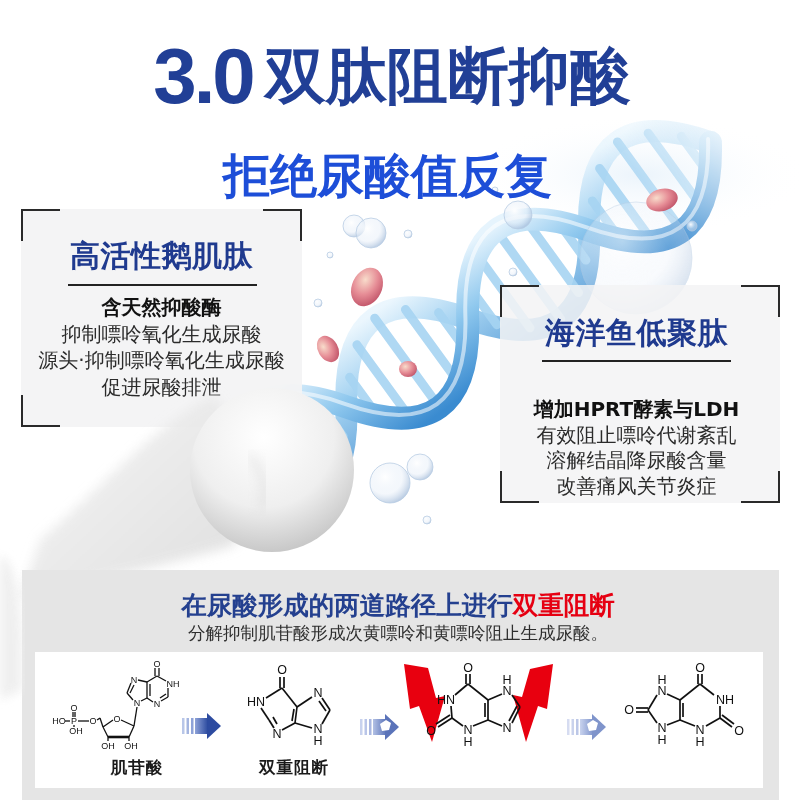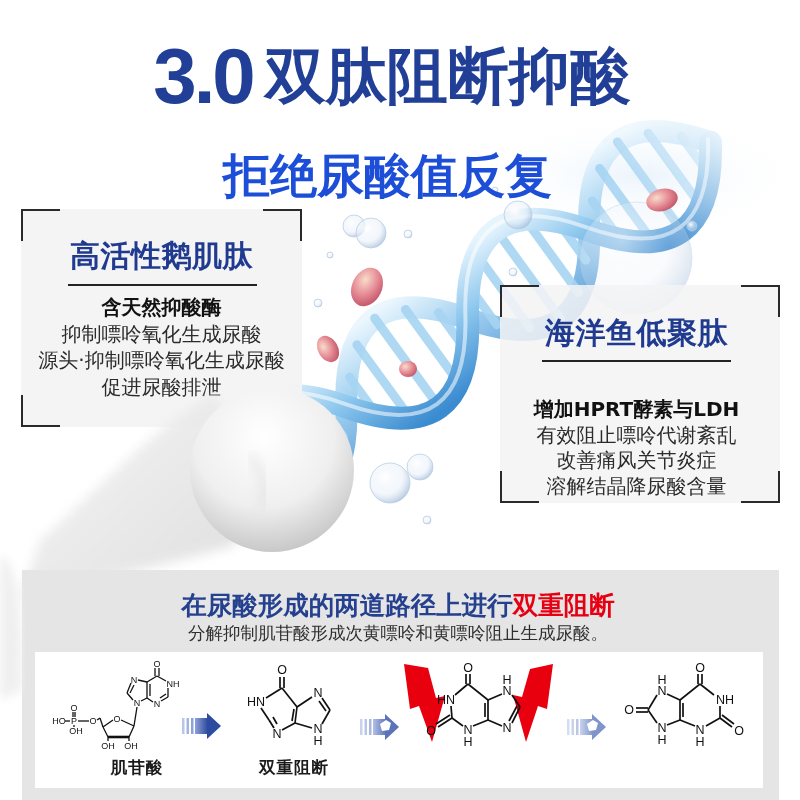--- a/index.html
+++ b/index.html
@@ -172,22 +172,22 @@
   <div class="fbox right">
     <span class="corner tl"></span>
     <span class="corner tr"></span>
     <span class="corner bl"></span>
     <span class="corner br"></span>
     <div class="ftitle">海洋鱼低聚肽</div>
     <div class="fdivider"></div>
     <div class="flines">
       <div class="fline strong">增加HPRT酵素与LDH</div>
       <div class="fline">有效阻止嘌呤代谢紊乱</div>
+      <div class="fline">溶解结晶降尿酸含量</div>
       <div class="fline">改善痛风关节炎症</div>
-      <div class="fline">溶解结晶降尿酸含量</div>
     </div>
   </div>
 
   <svg class="layer z3" viewBox="0 0 800 800">
     <defs>
       <radialGradient id="sphereGrad" cx="0.45" cy="0.3" r="0.78">
         <stop offset="0" stop-color="#ffffff"></stop>
         <stop offset="0.55" stop-color="#efefef"></stop>
         <stop offset="1" stop-color="#bdbdbd"></stop>
       </radialGradient>

